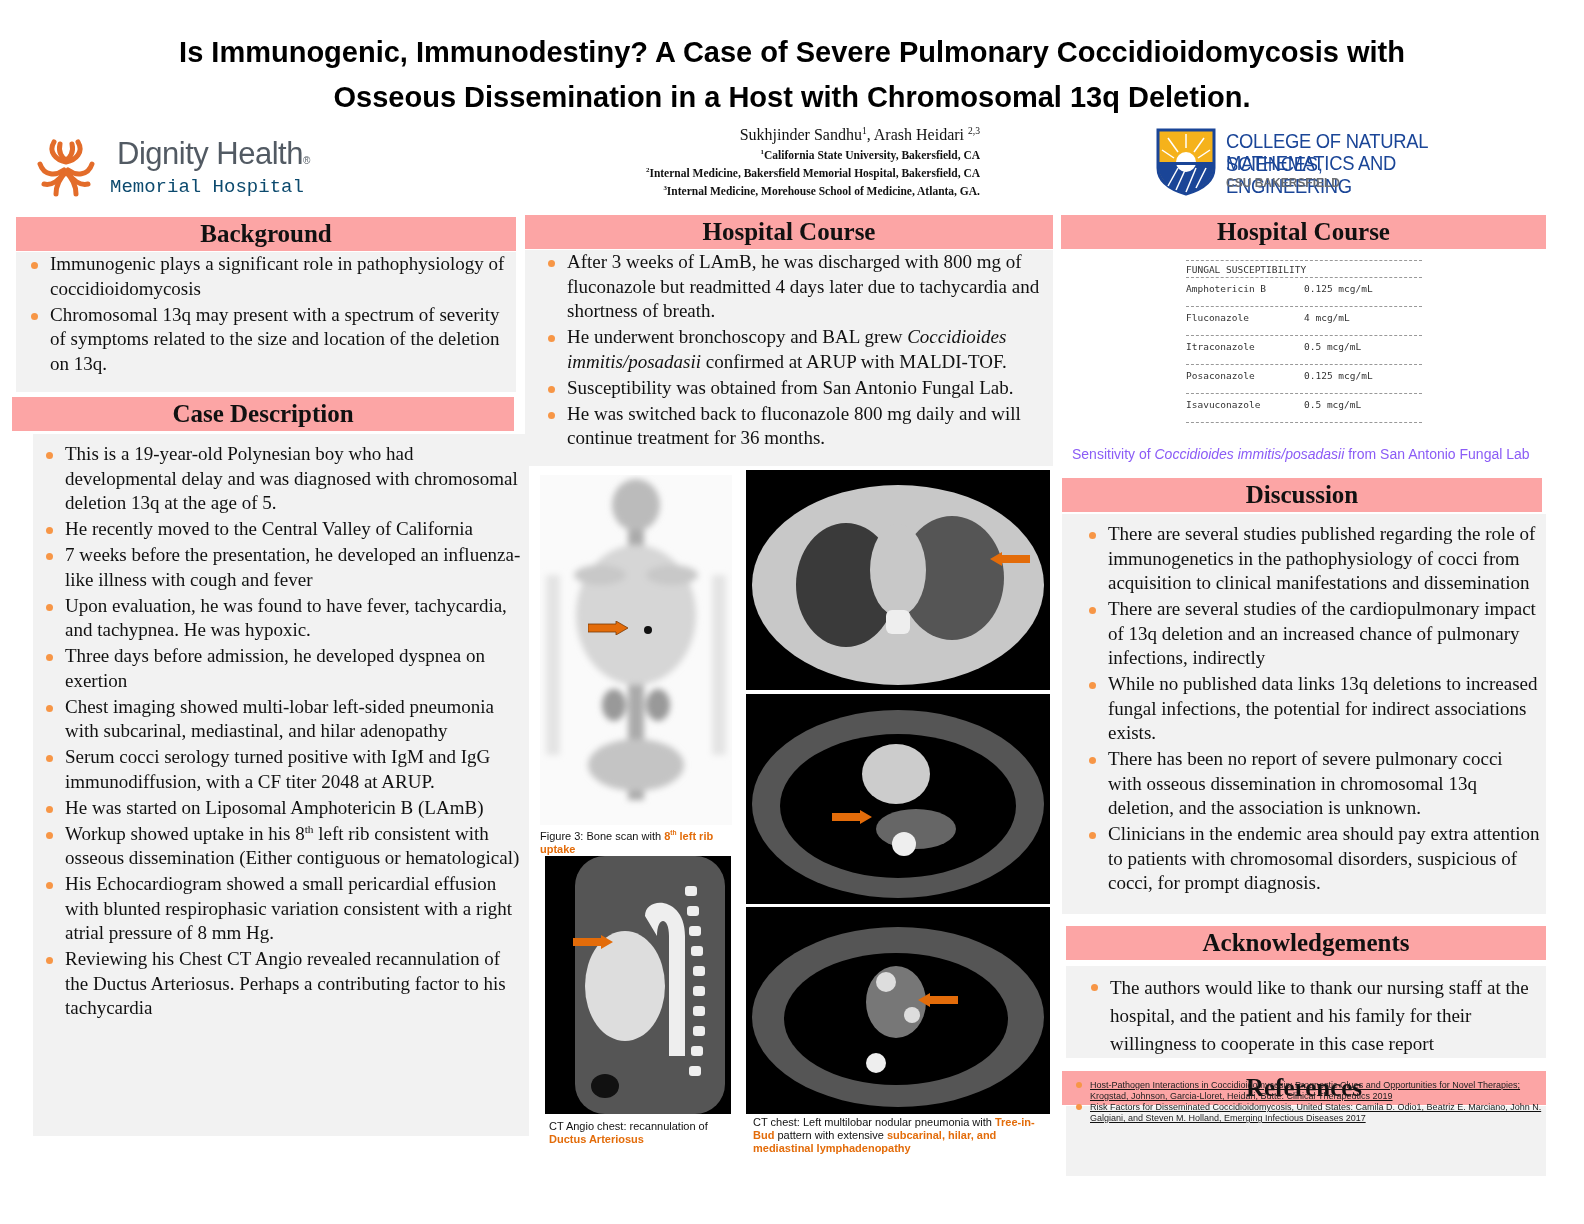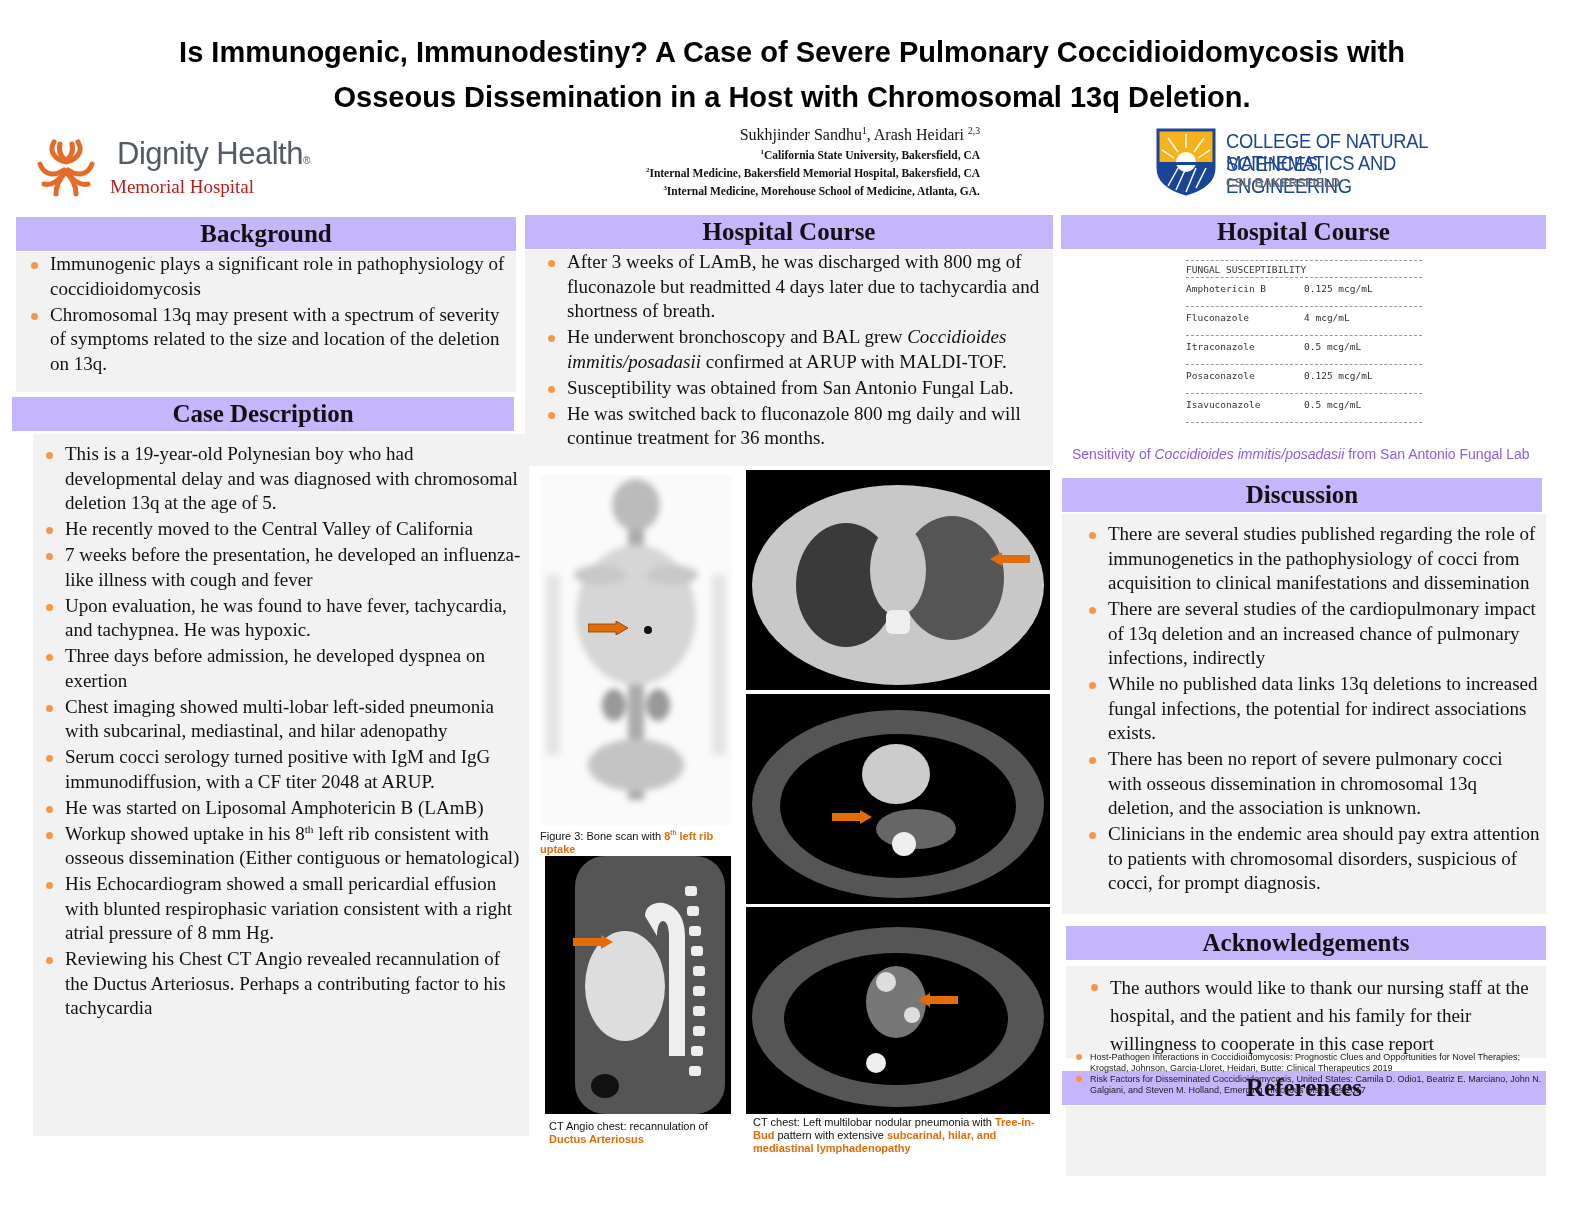--- a/index.html
+++ b/index.html
@@ -9,29 +9,29 @@
   .title { position: absolute; left: 0; top: 30px; width: 1584px; text-align: center;
     font-family: "Liberation Sans", sans-serif; font-weight: bold; font-size: 29px; line-height: 45px; color: #000; }
 
   .authors { position: absolute; left: 560px; top: 124px; width: 420px; text-align: right; }
   .authors .names { font-size: 16px; line-height: 22px; }
   .authors .aff { font-size: 11.5px; font-weight: bold; line-height: 18px; }
   sup { font-size: 0.6em; vertical-align: super; line-height: 0; }
 
   .logo-dh { position: absolute; left: 34px; top: 134px; width: 300px; height: 70px; }
   .logo-dh .name { position: absolute; left: 74px; top: 2px; font-family: "Liberation Sans", sans-serif; font-size: 31px; color: #525a63; letter-spacing: -0.5px; margin-left: 9px; }
-  .logo-dh .sub { position: absolute; left: 76px; top: 42px; font-family: Liberation Serif, serif; font-size: 19px; color: #b91c1c; }
+  .logo-dh .sub { position: absolute; left: 76px; top: 42px; font-family: Liberation Mono, monospace; font-size: 19px; color: #0c4a6e; }
 
   .logo-csub { position: absolute; left: 1156px; top: 128px; width: 360px; height: 70px; }
   .logo-csub .l1, .logo-csub .l2 { position: absolute; left: 70px; font-family: "Liberation Sans", sans-serif; font-size: 20px; color: #1a4597; font-weight: normal; letter-spacing: -0.3px; transform: scaleX(0.92); transform-origin: left; }
   .logo-csub .l1 { top: 2px; }
   .logo-csub .l2 { top: 24px; }
   .logo-csub .l3 { position: absolute; left: 70px; top: 48px; font-family: "Liberation Sans", sans-serif; font-size: 12px; font-weight: bold; color: #6b6e72; }
 
-  .header-bar { position: absolute; background: #c4b5fd; text-align: center; font-weight: bold; font-size: 25px; color: #111; line-height: 34px; }
+  .header-bar { position: absolute; background: #fca5a5; text-align: center; font-weight: bold; font-size: 25px; color: #111; line-height: 34px; }
   .panel { position: absolute; background: #f2f2f2; }
 
   ul.bullets { list-style: none; }
   ul.bullets li { position: relative; padding-left: 28px; font-size: 19px; line-height: 24.5px; margin-bottom: 1.5px; }
   ul.bullets li::before { content: ""; position: absolute; left: 9px; top: 10px; width: 7px; height: 7px; border-radius: 50%; background: #f79646; }
   .disc li::before { background: #e36c0a; }
 
   .susc { position: absolute; left: 1186px; top: 260px; width: 236px; font-family: "DejaVu Sans Mono", monospace; font-size: 9.5px; color: #333; }
   .susc .dash { border-top: 1px dashed #999; height: 0; }
   .susc .row { display: flex; height: 20px; align-items: center; }
@@ -40,21 +40,21 @@
   .caption-sens { position: absolute; left: 1072px; top: 446px; font-family: "Liberation Sans", sans-serif; font-size: 14px; color: #8b5cf6; white-space: nowrap; }
 
   .cap { position: absolute; font-family: "Liberation Sans", sans-serif; font-size: 11px; line-height: 13px; color: #111; }
   .cap .hl { color: #e36c0a; font-weight: bold; }
 
   .img { position: absolute; overflow: hidden; }
   .bone { background: #fafafa; }
   .ct { background: #000; }
   .arrow { position: absolute; width: 40px; height: 14px; }
 
-  .refs { position: absolute; left: 1066px; top: 1052px; width: 480px; }
+  .refs { position: absolute; left: 1066px; top: 1080px; width: 480px; text-decoration: underline; }
   .refs li { position: relative; padding-left: 24px; font-family: "Liberation Sans", sans-serif; font-size: 9px; line-height: 11px; color: #222; }
   .refs li::before { content: ""; position: absolute; left: 10px; top: 2px; width: 6px; height: 6px; border-radius: 50%; background: #f79646; }
 </style>
 </head>
 <body>
 
 <div class="title">
   <div>Is Immunogenic, Immunodestiny?  A Case of Severe Pulmonary Coccidioidomycosis with</div>
   <div>Osseous Dissemination in a Host with Chromosomal 13q Deletion.</div>
 </div>

